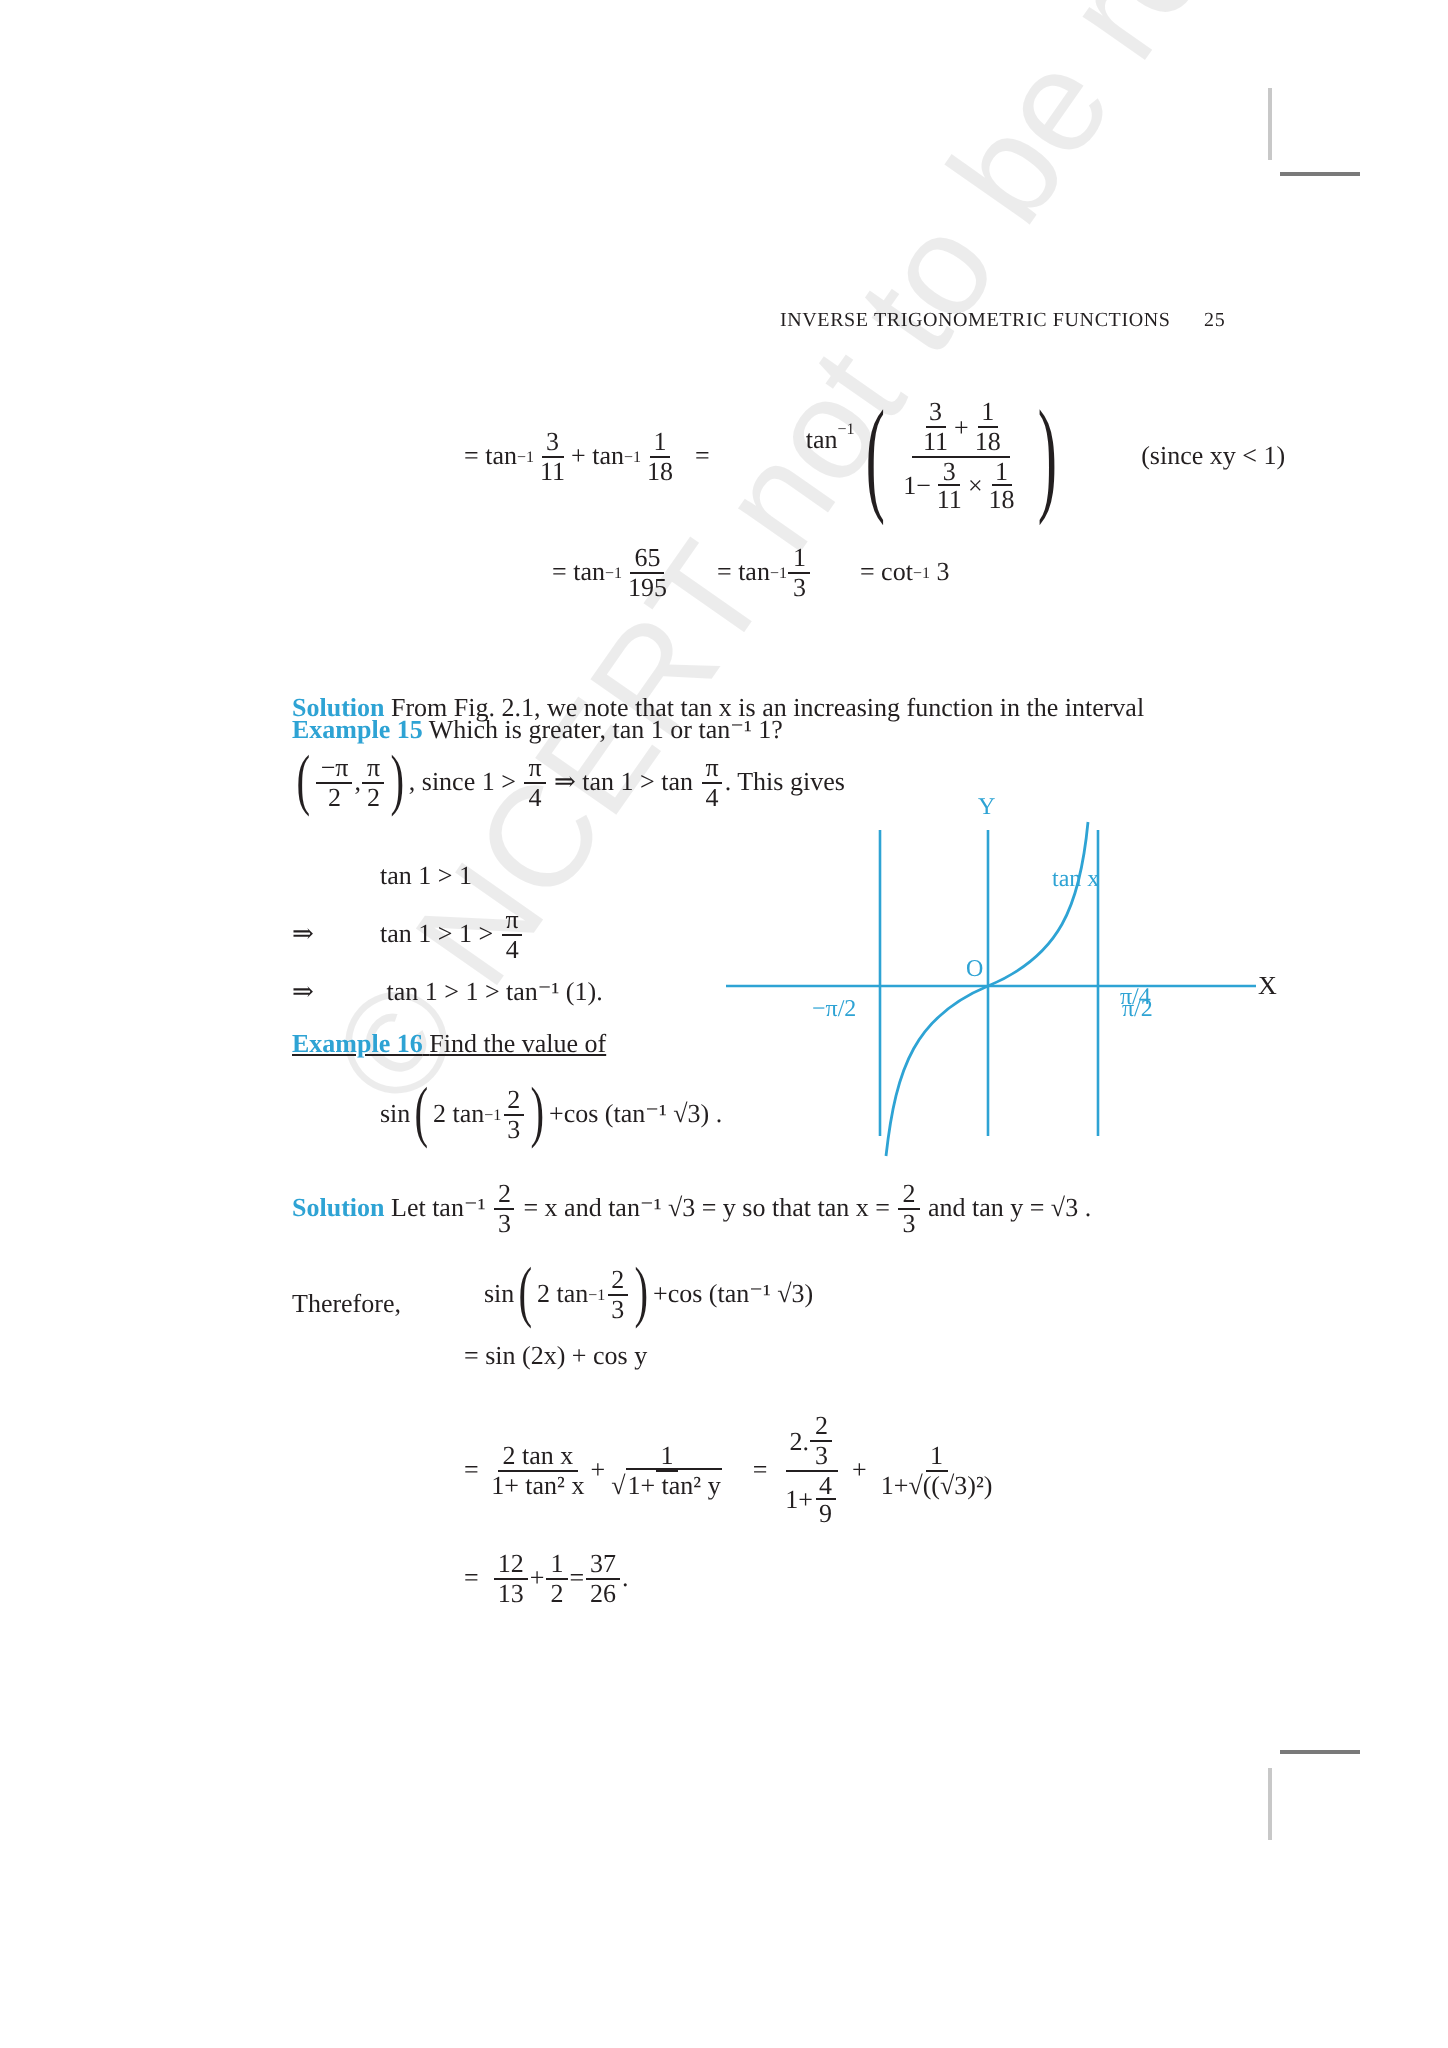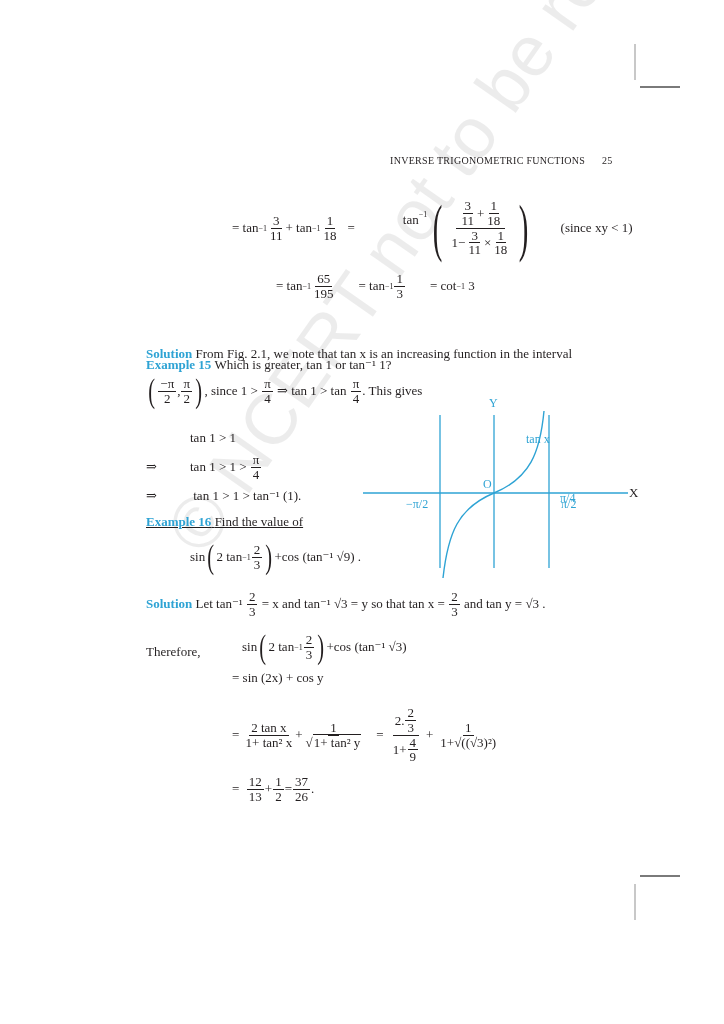--- a/index.html
+++ b/index.html
@@ -80,21 +80,21 @@
           <span class="den">11</span>
         </span>
       <span>×</span>
       <span class="frac">
           <span class="num">1</span>
           <span class="den">18</span>
         </span>
     </span>
   </span>
   <span class="huge-paren">)</span>
-  <span style="margin-left:26px;">(since xy &lt; 1)</span>
+  <span style="margin-left:36px;">(since xy &lt; 1)</span>
 </div>
 
 <div class="abs" style="left:276px; top:272px; display:flex; align-items:center;">
   <span>= tan</span><sup>−1</sup>
   <span class="frac">
       <span class="num">65</span>
       <span class="den">195</span>
     </span>
   <span style="margin-left:22px;">= tan</span><sup>−1</sup>
   <span class="frac">
@@ -179,21 +179,21 @@
 <div class="abs" style="left:190px; top:540px; display:flex; align-items:center;">
   <span>sin</span>
   <span class="big-paren">(</span>
   <span>2 tan</span>
     <sup>−1</sup>
   <span class="frac">
       <span class="num">2</span>
       <span class="den">3</span>
     </span>
   <span class="big-paren">)</span>
-  <span>+cos (tan⁻¹ √9) .</span>
+  <span>+cos (tan⁻¹ √3) .</span>
 </div>
 
 <div class="abs" style="left:146px; top:590px; display:flex; align-items:center;">
   <span class="accent">Solution</span>&nbsp;
   <span>Let tan⁻¹</span>&nbsp;
   <span class="frac">
       <span class="num">2</span>
       <span class="den">3</span>
     </span>&nbsp;
   <span>= x and tan⁻¹ √3 = y  so that tan x =</span>&nbsp;

